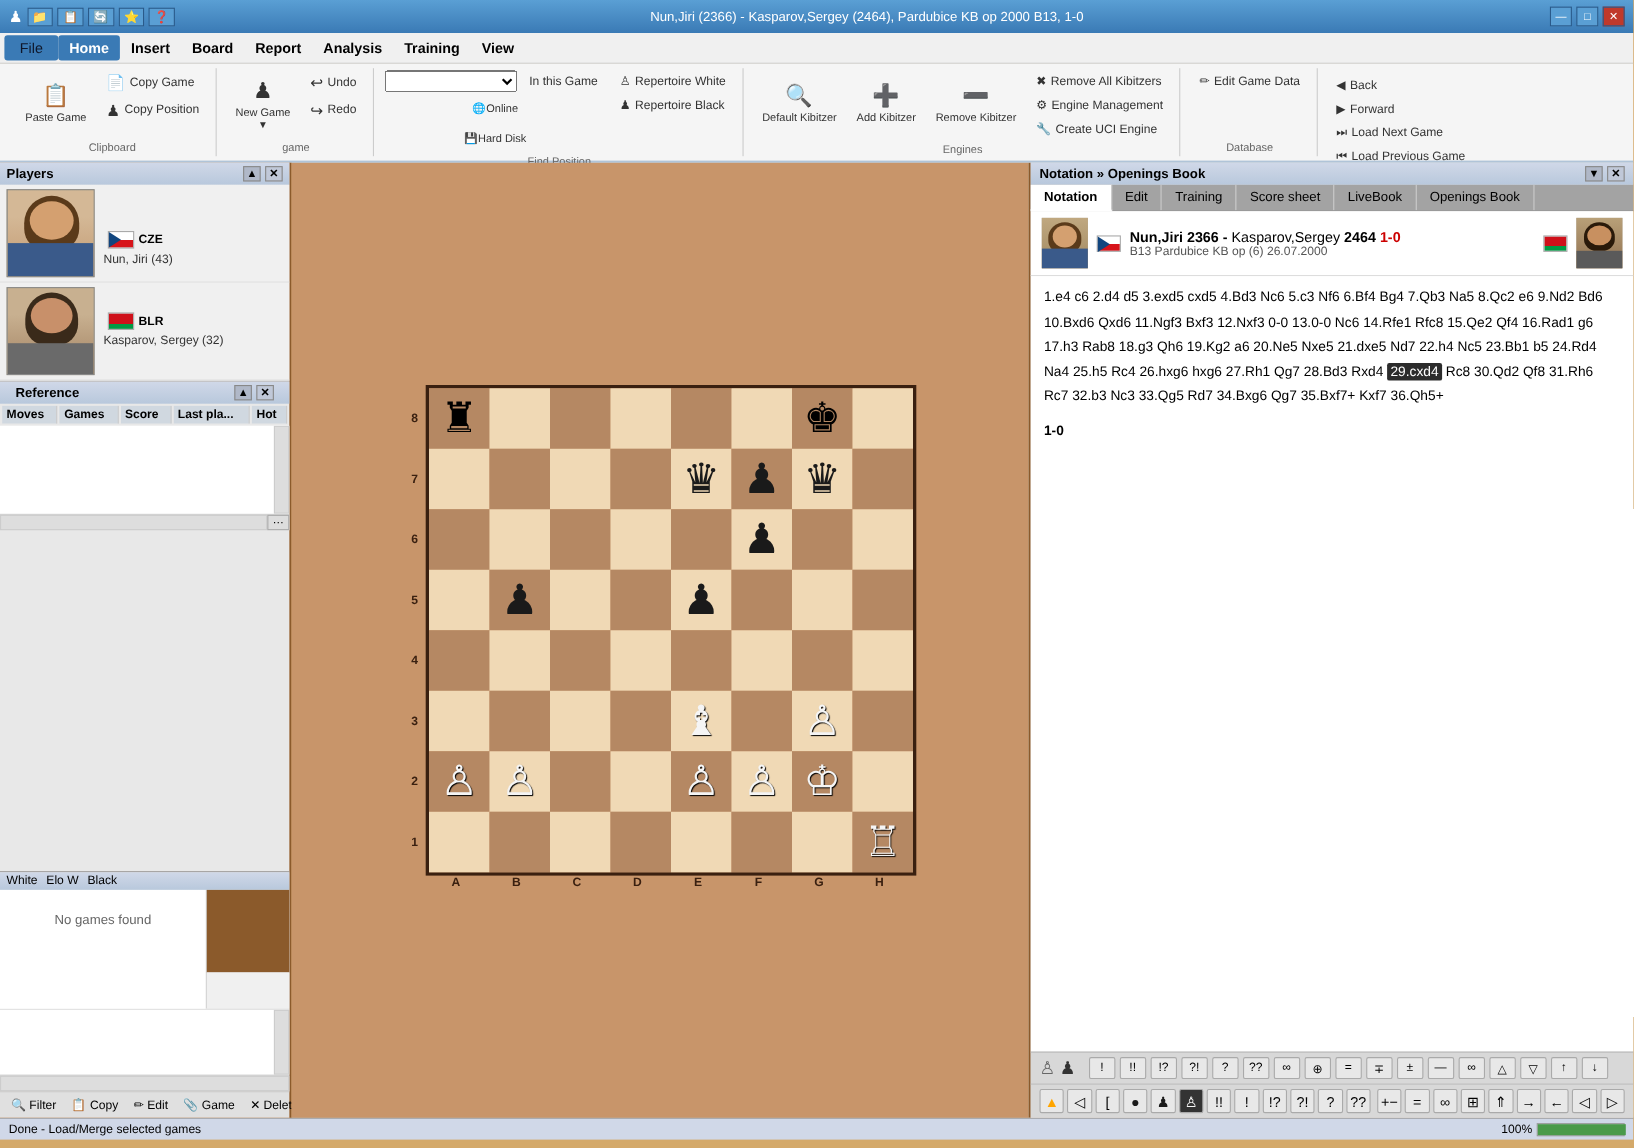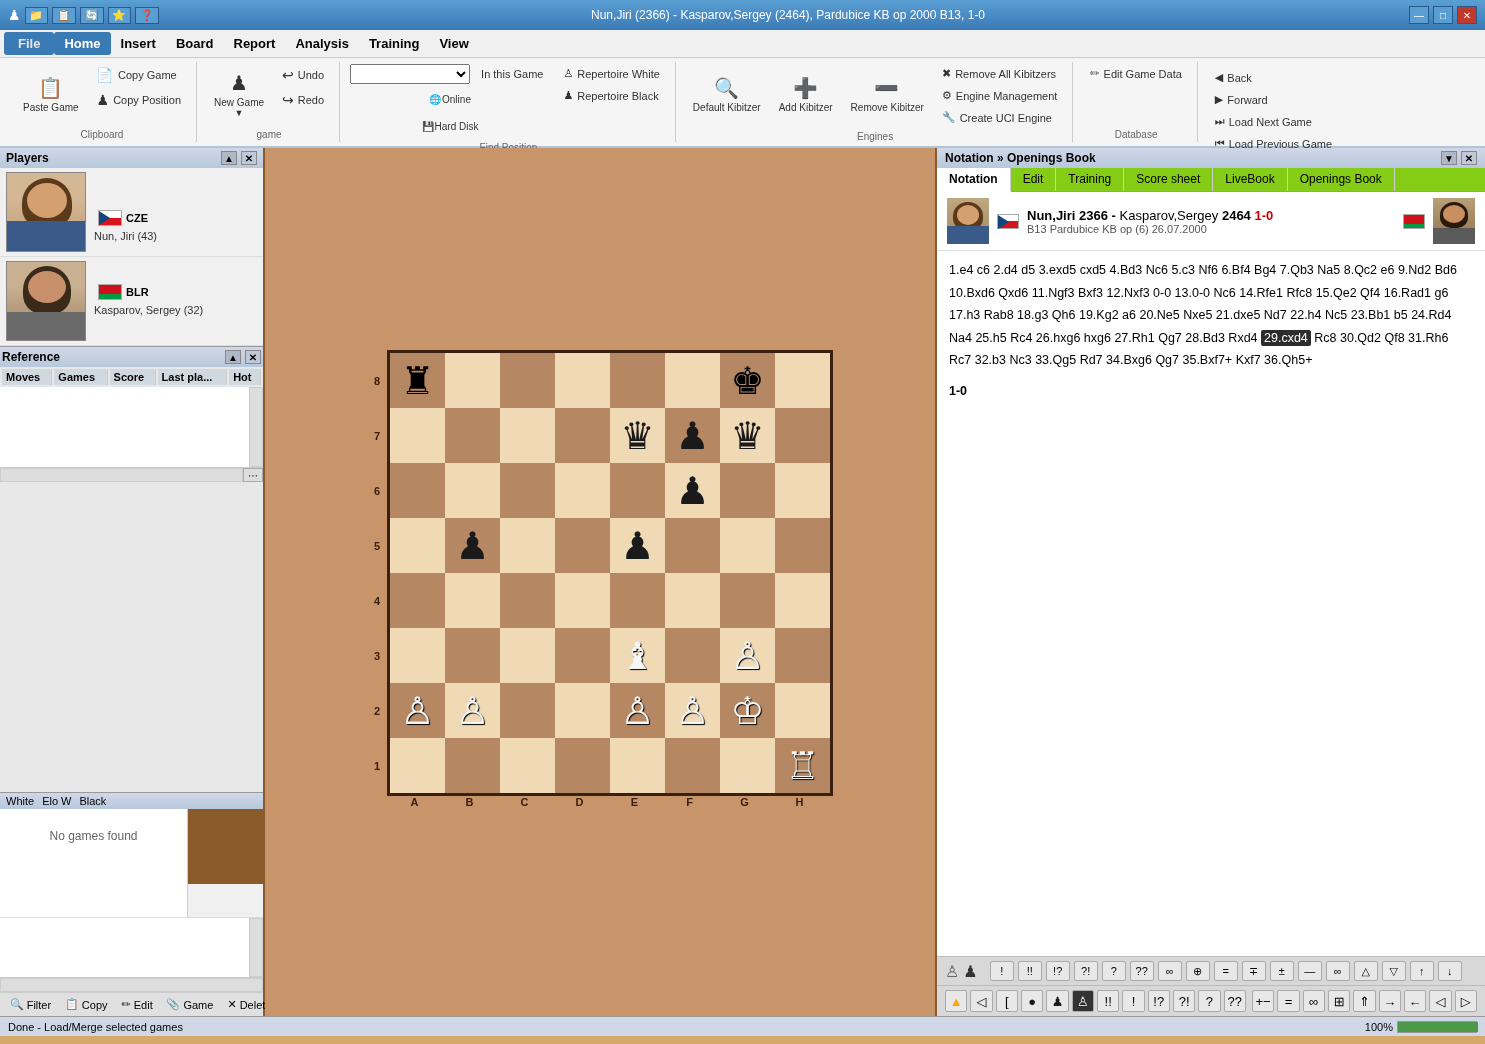--- a/index.html
+++ b/index.html
@@ -9,21 +9,21 @@
     #titlebar { background: linear-gradient(to bottom, #5a9fd4, #3a7ab5); height: 30px; display: flex; align-items: center; padding: 0 8px; color: white; font-size: 12px; }
     #titlebar .title { flex: 1; text-align: center; }
     #titlebar .win-controls { display: flex; gap: 4px; }
     #titlebar .win-btn { width: 20px; height: 18px; display: flex; align-items: center; justify-content: center; background: #5a9fd4; border: 1px solid #2a5a8a; color: white; font-size: 10px; cursor: pointer; }
     #titlebar .win-btn.close { background: #c0392b; }
 
     
     #menubar { background: #f0f0f0; height: 28px; display: flex; align-items: center; padding: 0 4px; border-bottom: 1px solid #ccc; }
     #menubar .menu-item { padding: 4px 10px; cursor: pointer; font-size: 13px; border-radius: 3px; font-weight: bold; }
     #menubar .menu-item:hover, #menubar .menu-item.active { background: #3a7ab5; color: white; }
-    #menubar .menu-item.file { background: #3a7ab5; color: #e5e5e5; font-weight: bold; padding: 4px 14px; }
+    #menubar .menu-item.file { background: #3a7ab5; color: #0f172a; font-weight: normal; padding: 4px 14px; }
 
     
     #ribbon { background: #f5f5f5; border-bottom: 2px solid #b0c4d8; display: flex; align-items: stretch; padding: 4px 8px; gap: 2px; height: 90px; }
     .ribbon-group { display: flex; flex-direction: column; align-items: flex-start; border-right: 1px solid #ccc; padding: 2px 8px; }
     .ribbon-group-label { font-size: 10px; color: #666; margin-top: auto; padding-top: 4px; text-align: center; width: 100%; }
     .ribbon-row { display: flex; align-items: center; gap: 4px; }
     .ribbon-btn { display: flex; flex-direction: column; align-items: center; justify-content: center; padding: 2px 6px; cursor: pointer; border: 1px solid transparent; border-radius: 3px; min-width: 40px; font-size: 10px; color: #333; }
     .ribbon-btn .icon { font-size: 20px; margin-bottom: 2px; }
     .ribbon-btn-sm { display: flex; align-items: center; gap: 4px; padding: 2px 6px; cursor: pointer; border: 1px solid transparent; border-radius: 3px; font-size: 11px; color: #333; white-space: nowrap; }
     .ribbon-btn-sm .icon-sm { font-size: 14px; }
@@ -35,21 +35,21 @@
     #left-panel { width: 265px; display: flex; flex-direction: column; background: #c8956a; border-right: 2px solid #8b5a2b; }
     #players-panel { background: #e8e8e8; border-bottom: 1px solid #999; }
     #players-header { background: linear-gradient(to bottom, #d0d8e8, #b8c8dc); padding: 3px 6px; font-weight: bold; font-size: 12px; display: flex; justify-content: space-between; align-items: center; }
     .player-row { display: flex; align-items: center; padding: 4px 6px; background: #f0f0f0; border-bottom: 1px solid #ddd; }
     .player-photo { width: 80px; height: 80px; background: #999; margin-right: 8px; display: flex; align-items: center; justify-content: center; overflow: hidden; }
     .player-info { display: flex; flex-direction: column; }
     .player-name { font-size: 11px; color: #333; margin-bottom: 2px; }
     .player-flag { width: 22px; height: 14px; display: inline-block; margin-left: 4px; }
 
     #reference-panel { background: #e8e8e8; flex: 1; display: flex; flex-direction: column; }
-    #reference-header { background: linear-gradient(to bottom, #d0d8e8, #b8c8dc); padding: 3px 2px; font-weight: bold; font-size: 12px; display: flex; justify-content: space-between; align-items: center; }
+    #reference-header { background: linear-gradient(to bottom, #d0d8e8, #b8c8dc); padding: 3px 14px; font-weight: bold; font-size: 12px; display: flex; justify-content: space-between; align-items: center; }
     .ref-table { width: 100%; font-size: 11px; }
     .ref-table th { background: #d0d8e0; padding: 2px 4px; text-align: left; border-right: 1px solid #ccc; }
 
     #games-panel { background: #e8e8e8; height: 200px; display: flex; flex-direction: column; border-top: 1px solid #999; }
     #games-header { background: linear-gradient(to bottom, #d0d8e8, #b8c8dc); padding: 2px 6px; font-size: 11px; display: flex; gap: 8px; }
     .games-content { flex: 1; display: flex; }
     .games-list { flex: 1; background: white; overflow: auto; }
     .no-games { font-size: 12px; color: #666; padding: 20px; text-align: center; }
 
     #games-toolbar { background: #e0e0e0; padding: 3px 6px; display: flex; align-items: center; gap: 6px; border-top: 1px solid #ccc; }
@@ -60,21 +60,21 @@
     #chess-board { display: grid; grid-template-columns: repeat(8, 55px); grid-template-rows: repeat(8, 55px); border: 3px solid #3a2010; }
     .sq { width: 55px; height: 55px; display: flex; align-items: center; justify-content: center; font-size: 38px; position: relative; }
     .sq.light { background: #f0d9b5; }
     .sq.dark { background: #b58863; }
     .board-label { width: 55px; height: 18px; text-align: center; font-size: 11px; color: #3a2010; font-weight: bold; }
     .board-label-num { width: 20px; height: 55px; display: flex; align-items: center; justify-content: center; font-size: 11px; color: #3a2010; font-weight: bold; }
 
     
     #right-panel { width: 550px; background: #e8e8e8; display: flex; flex-direction: column; border-left: 2px solid #8b5a2b; }
     #notation-header { background: linear-gradient(to bottom, #d0d8e8, #b8c8dc); padding: 3px 8px; display: flex; justify-content: space-between; align-items: center; font-size: 12px; font-weight: bold; }
-    #notation-tabs { display: flex; background: #84cc16; border-bottom: 1px solid #999; }
+    #notation-tabs { display: flex; background: #a3a3a3; border-bottom: 1px solid #999; }
     .notation-tab { padding: 4px 12px; font-size: 12px; cursor: pointer; border-right: 1px solid #ccc; }
     .notation-tab.active { background: white; font-weight: bold; border-bottom: 2px solid white; margin-bottom: -1px; }
 
     #game-info-bar { background: white; padding: 6px 10px; display: flex; align-items: center; gap: 8px; border-bottom: 1px solid #ddd; }
     .player-avatar { width: 40px; height: 45px; background: #999; display: flex; align-items: center; justify-content: center; overflow: hidden; }
     .game-info-text { flex: 1; }
     .game-players { font-size: 13px; font-weight: bold; }
     .game-details { font-size: 11px; color: #555; }
 
     #notation-area { flex: 1; background: white; padding: 8px 12px; overflow-y: auto; font-size: 12.5px; line-height: 1.8; }

